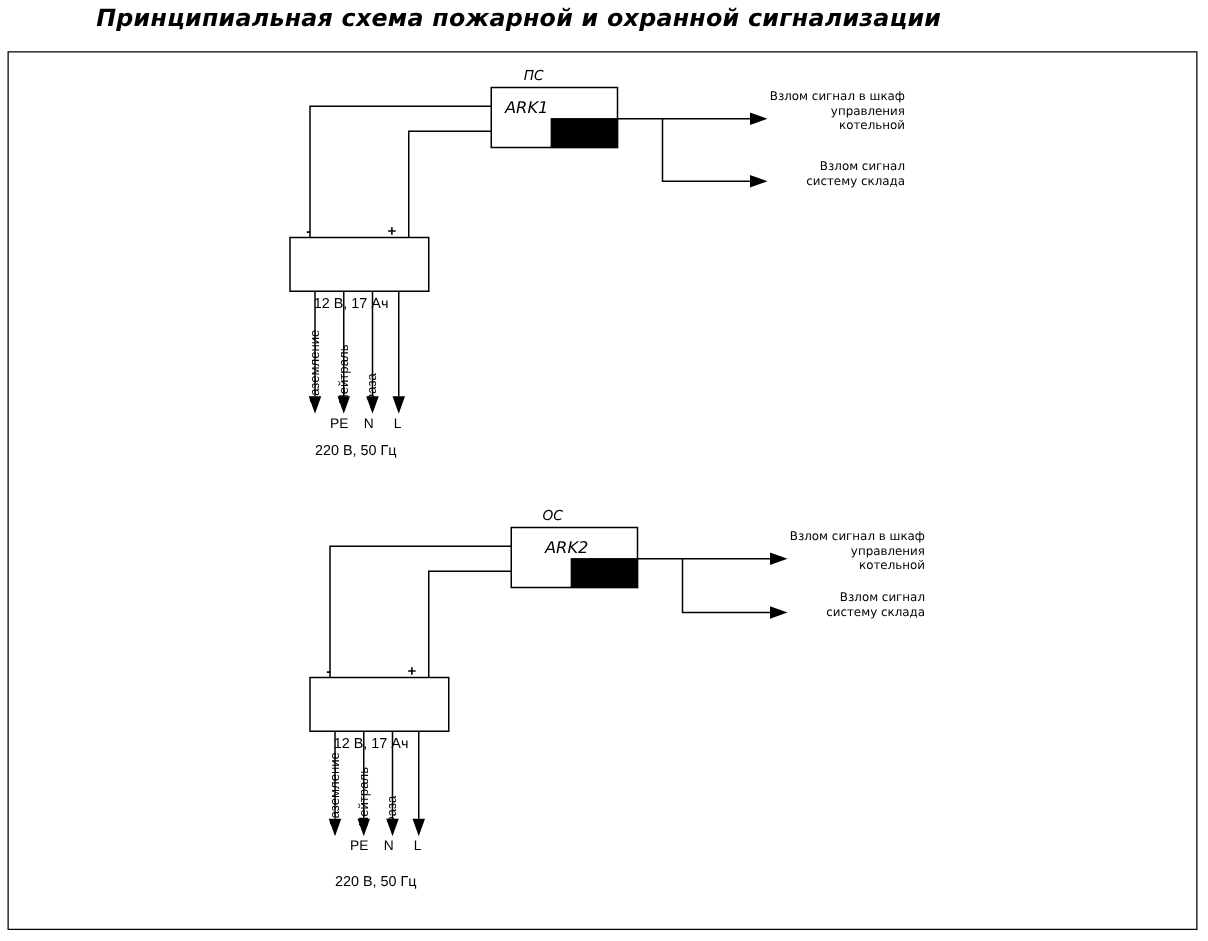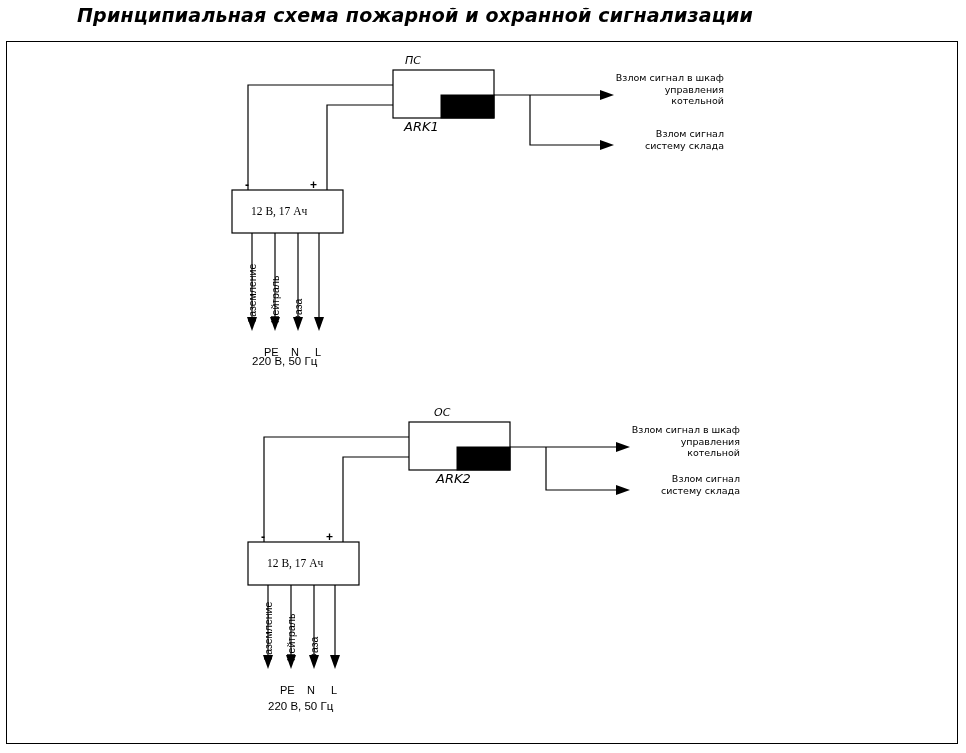--- a/index.html
+++ b/index.html
@@ -52,30 +52,30 @@
     white-space: nowrap;
     font-family: "Liberation Sans", sans-serif;
     font-size: 11px;
     color: #000;
   }
   .unit-name {
     font-family: "DejaVu Sans", sans-serif;
     font-style: italic;
     font-size: 13px;
     font-weight: normal;
-    margin-top: 40px;
   }
   .unit-tag {
     font-family: "DejaVu Sans", sans-serif;
     font-style: italic;
     font-size: 11px;
   }
   .batt-text {
     font-size: 11.5px;
-    font-family: Liberation Serif, serif;
+    font-family: Liberation Sans, sans-serif;
+    margin-top: 32px;
   }
   .sign {
     font-size: 12px;
     font-weight: bold;
     font-family: "Liberation Sans", sans-serif;
   }
   .out-text {
     font-family: "DejaVu Sans", sans-serif;
     font-size: 9.5px;
     line-height: 11.5px;
@@ -84,21 +84,20 @@
   }
   .vert {
     font-size: 10.5px;
     transform-origin: left bottom;
     transform: rotate(-90deg);
     white-space: nowrap;
   }
   .phase-lbl {
     font-size: 11px;
     font-family: "Liberation Sans", sans-serif;
-    margin-top: 13px;
   }
   .mains-lbl {
     font-size: 11.5px;
     font-family: "Liberation Sans", sans-serif;
     margin-left: 16px;
   }
 </style>
 </head>
 <body>
 
@@ -151,21 +150,21 @@
     <polygon points="263,655 268,669 273,655" fill="#000" stroke="none"></polygon>
     <line x1="291" y1="585" x2="291" y2="655"></line>
     <polygon points="286,655 291,669 296,655" fill="#000" stroke="none"></polygon>
     <line x1="314" y1="585" x2="314" y2="655"></line>
     <polygon points="309,655 314,669 319,655" fill="#000" stroke="none"></polygon>
     <line x1="335" y1="585" x2="335" y2="655"></line>
     <polygon points="330,655 335,669 340,655" fill="#000" stroke="none"></polygon>
   </g>
 </svg>
 
-<div class="lbl unit-tag" style="left:405px; top:54px;">ПС</div>
+<div class="lbl unit-tag" style="left:419px; top:54px;">ПС</div>
 <div class="lbl unit-name" style="left:404px; top:79px;">ARK1</div>
 
 <div class="lbl sign" style="left:245px; top:178px;">-</div>
 <div class="lbl sign" style="left:310px; top:178px;">+</div>
 <div class="lbl batt-text" style="left:251px; top:205px;">12 В, 17 Ач</div>
 
 <div class="lbl out-text" style="left:604px; top:72px; width:120px;">Взлом сигнал в шкаф
 управления
 котельной</div>
 <div class="lbl out-text" style="left:604px; top:128px; width:120px;">Взлом сигнал

